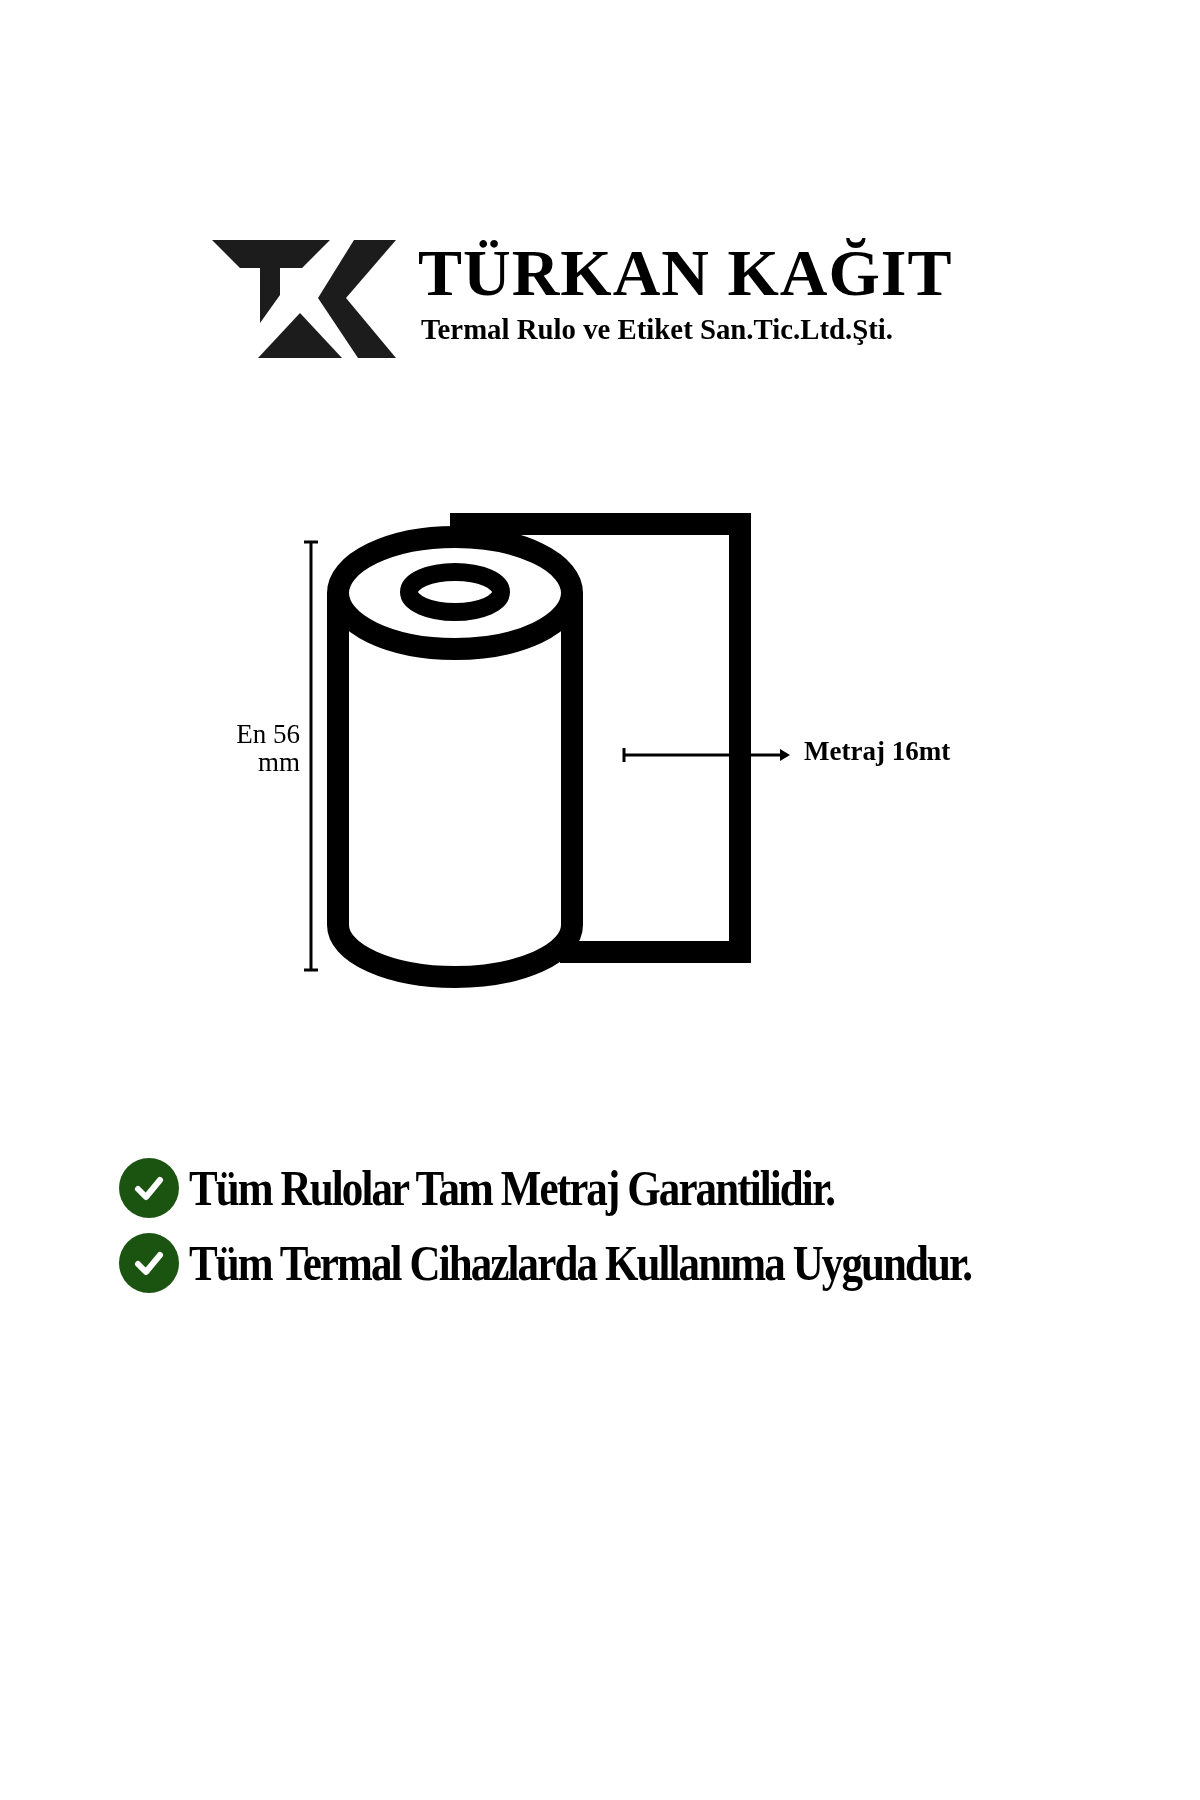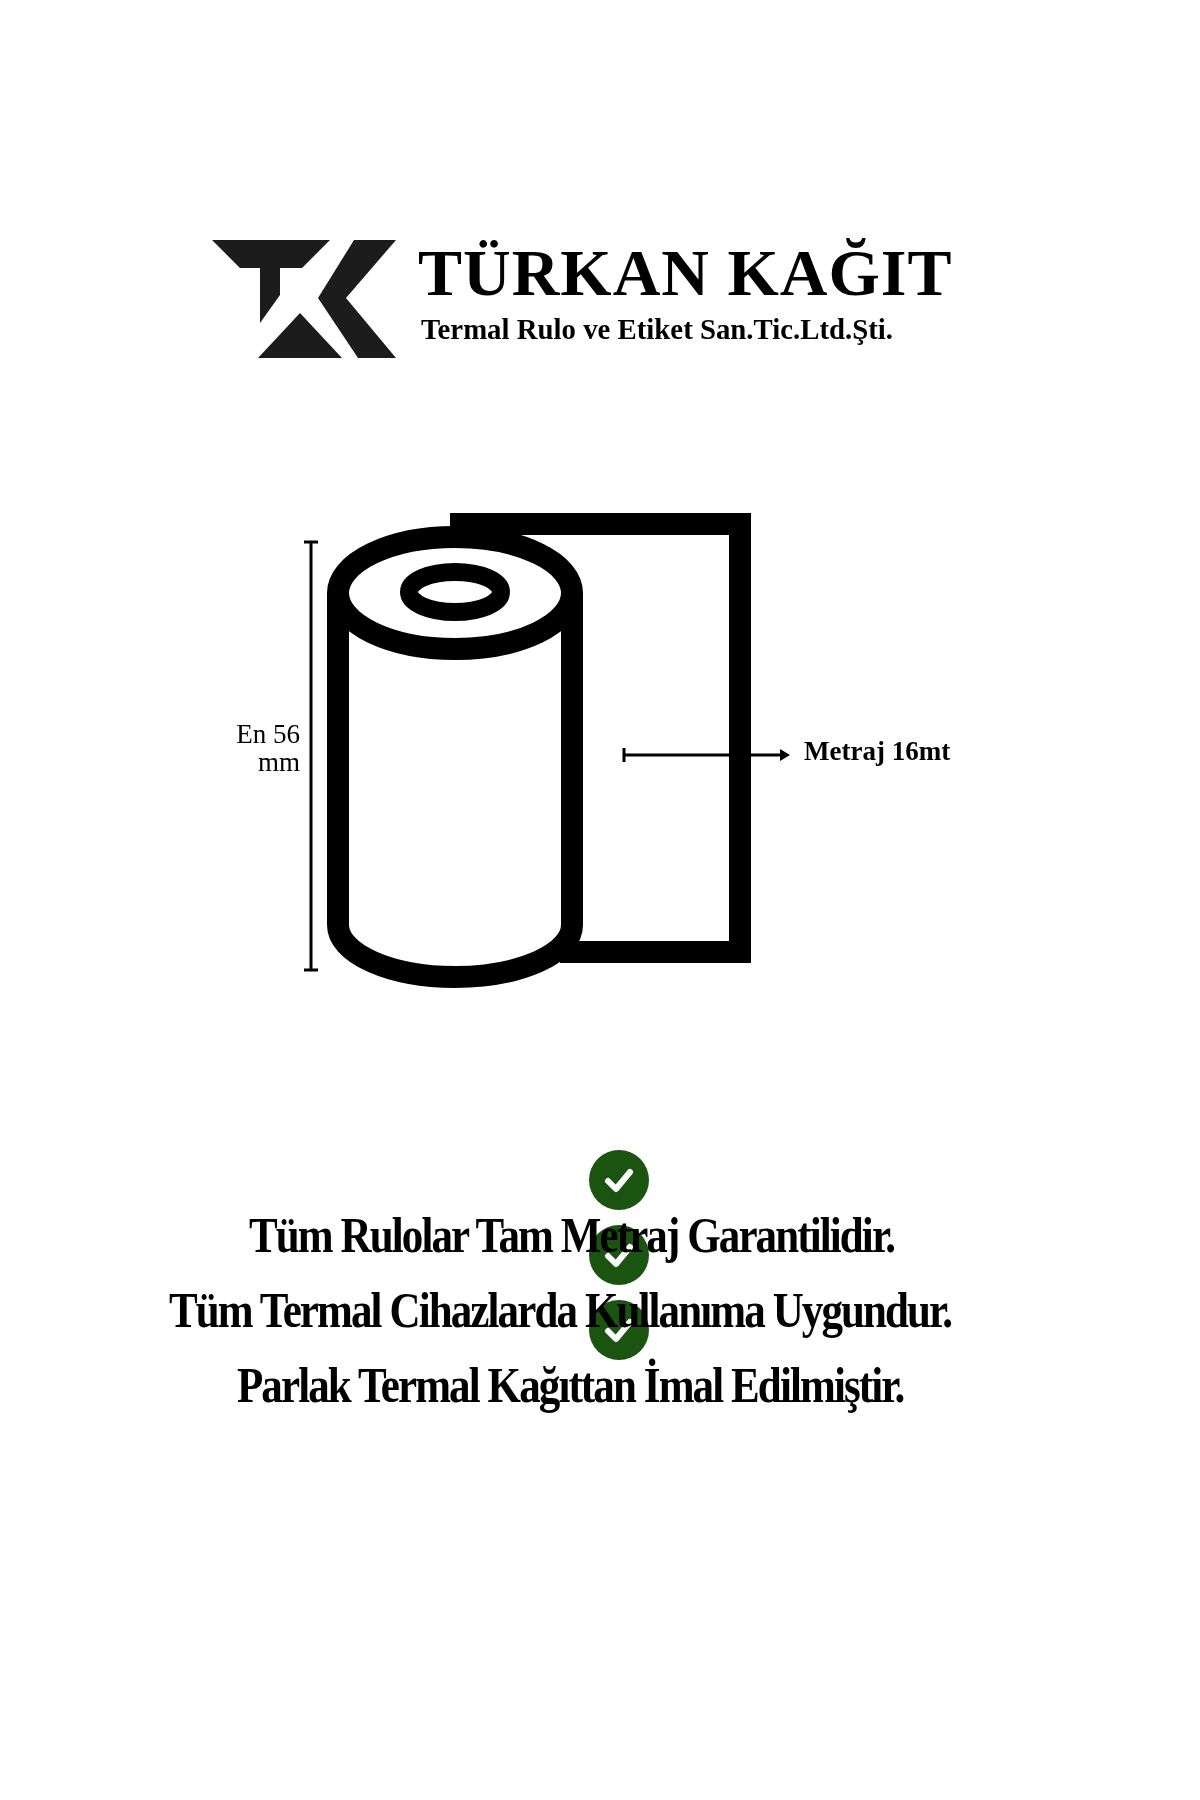--- a/index.html
+++ b/index.html
@@ -16,21 +16,21 @@
 
   
   #roll-diagram { left: 280px; top: 510px; width: 520px; height: 500px; }
   #width-label { left: 208px; top: 720px; width: 92px; text-align: right;
                  font-size: 27px; font-weight: normal; line-height: 28px; }
   #length-label { left: 804px; top: 738px; font-size: 27px; font-weight: bold;
                   line-height: 1; white-space: nowrap; }
 
   
   #features { left: 119px; top: 1150px; width: 1000px; margin: 0; padding: 0; list-style: none; }
-  .feature { height: 75px; display: flex; align-items: center; flex-direction: column; }
+  .feature { height: 75px; display: flex; align-items: center; }
   .check { width: 60px; height: 60px; border-radius: 50%; background: #1b5410;
            display: flex; align-items: center; justify-content: center; flex: 0 0 60px; }
   .check svg { width: 34px; height: 34px; }
   .feature-text { margin-left: 10px; font-size: 50px; font-weight: bold; letter-spacing: -2.2px;
                   white-space: nowrap; transform: scaleX(0.86); transform-origin: left center;
                   line-height: 1; }
 </style>
 </head>
 <body>
 
@@ -89,21 +89,13 @@
     <span class="feature-text">Tüm Rulolar Tam Metraj Garantilidir.</span>
   </li>
   <li class="feature">
     <span class="check">
       <svg viewBox="0 0 34 34">
           <path d="M6,18 L14,26 L28,9" fill="none" stroke="#fff" stroke-width="6" stroke-linecap="round" stroke-linejoin="round"></path>
         </svg>
     </span>
     <span class="feature-text">Tüm Termal Cihazlarda Kullanıma Uygundur.</span>
   </li>
-  <li class="feature">
-    <span class="check">
-      <svg viewBox="0 0 34 34">
-          <path d="M6,18 L14,26 L28,9" fill="none" stroke="#fff" stroke-width="6" stroke-linecap="round" stroke-linejoin="round"></path>
-        </svg>
-    </span>
-    <span class="feature-text">Parlak Termal Kağıttan İmal Edilmiştir.</span>
-  </li>
 </ul>
 
 </body></html>

